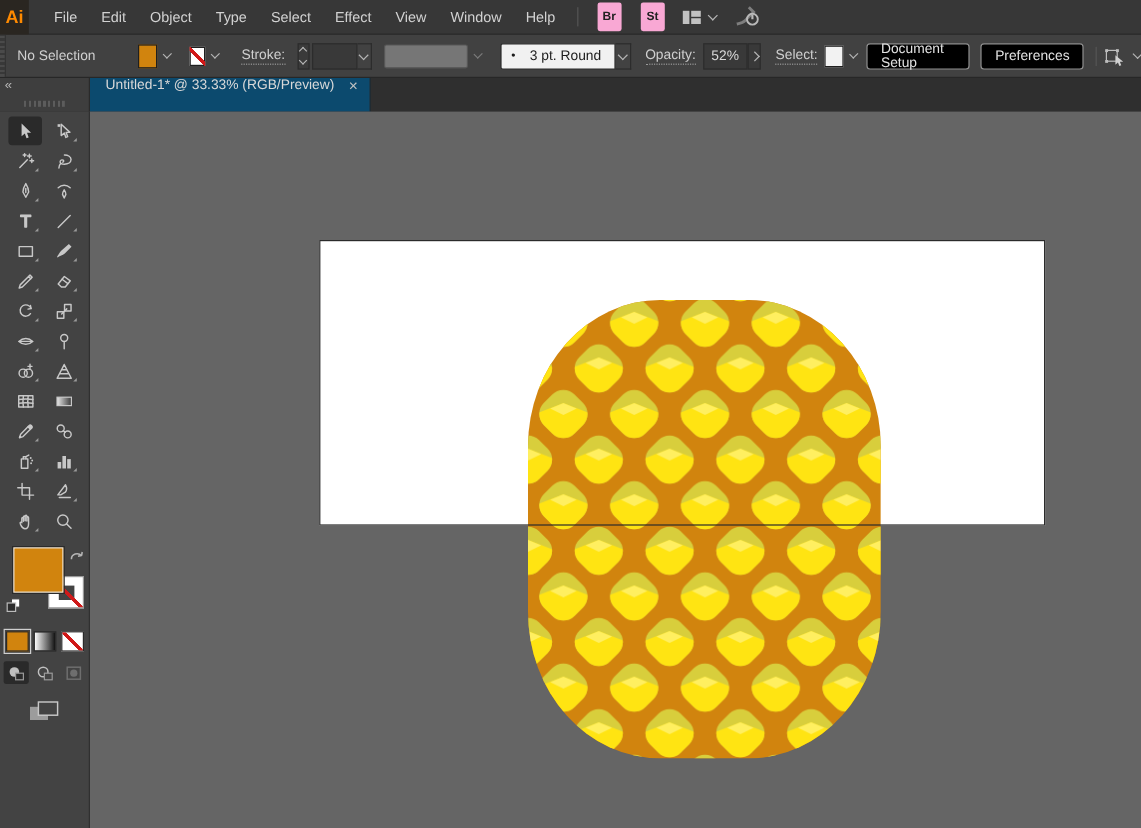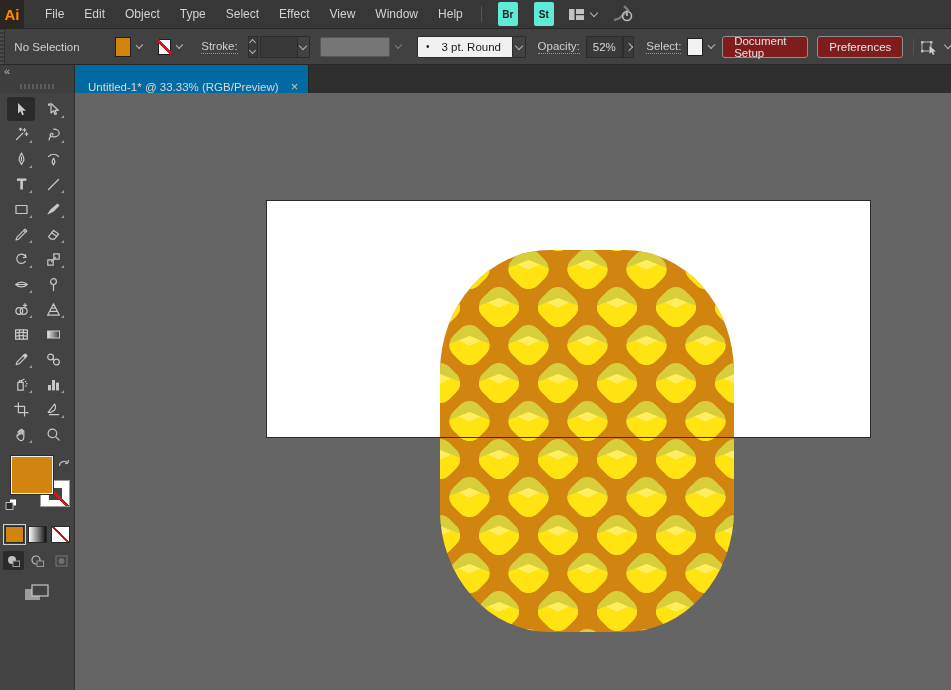--- a/index.html
+++ b/index.html
@@ -11,21 +11,21 @@
   html,body{width:951px;height:690px;overflow:hidden;}
   body{font-family:"Liberation Sans","DejaVu Sans",sans-serif;background:#333;-webkit-font-smoothing:antialiased;}
 
   
   .menubar{height:29px;background:#373737;display:flex;align-items:center;border-bottom:1px solid #262626;}
   .ai-logo{width:24px;height:29px;background:#2a2621;color:#ff8a00;font-weight:bold;font-size:15px;
     display:flex;align-items:center;justify-content:center;}
   .menus{display:flex;align-items:flex-start;margin-left:11px;}
   .menu-item{color:var(--txt);font-size:12px;padding:6px 10px;cursor:default;}
   .mb-div{width:1px;height:16px;background:#555;margin:0 8px;}
-  .sq-btn{width:20px;height:24px;background:#5eead4;border-radius:2px;color:#222;font-size:10px;font-weight:bold;
+  .sq-btn{width:20px;height:24px;background:#f9a8d4;border-radius:2px;color:#222;font-size:10px;font-weight:bold;
     display:flex;align-items:center;justify-content:center;margin-left:8px;}
   .mb-icon{display:flex;align-items:center;margin-left:14px;}
   .chev{width:6px;height:6px;display:inline-block;border-right:1.5px solid #b5b5b5;border-bottom:1.5px solid #b5b5b5;
     transform:rotate(45deg);margin:-3px 0 0 6px;}
   .chev.right{transform:rotate(-45deg);margin:0;}
   .chev.dim{border-color:#7b7b7b;}
 
   
   .controlbar{height:36px;background:#414141;border-bottom:1px solid #272727;display:flex;align-items:center;position:relative;}
   .cb-grip{width:7px;height:100%;background:repeating-linear-gradient(0deg,#4a4a4a 0 2px,#383838 2px 4px);border-right:1px solid #333;}
@@ -41,31 +41,31 @@
   .field{background:#393939;border:1px solid #2c2c2c;height:22px;color:#d8d8d8;font-size:11.5px;
     display:flex;align-items:center;padding:0 6px;}
   .dd-box{width:17px;height:22px;background:#424242;border:1px solid #2c2c2c;border-left:none;
     display:flex;align-items:center;justify-content:center;}
   .dd-box .chev{margin:-2px 0 0 0;}
   .disabled-dd{width:96px;height:20px;background:#767676;border:1px solid #565656;border-radius:2px;}
   .brush-field{background:#f1f1f1;border:1px solid #2c2c2c;height:22px;color:#1c1c1c;font-size:11.5px;
     display:flex;align-items:center;padding:0 8px;border-radius:2px 0 0 2px;min-width:96px;}
   .brush-field .dot{margin-right:12px;font-size:10px;}
   .cb-btn{height:22px;border:1px solid #8f8f8f;border-radius:3px;color:#e2e2e2;font-size:11.5px;
-    display:flex;align-items:center;padding:0 11px;margin-left:9px;background:#7f1d1d;}
+    display:flex;align-items:center;padding:0 11px;margin-left:9px;background:#000000;}
   .arrow-btn{width:15px;height:22px;background:#393939;border:1px solid #2c2c2c;border-left:1px solid #2c2c2c;
     display:flex;align-items:center;justify-content:center;}
 
   
   .tabbar{height:28px;background:#2f2f2f;display:flex;align-items:stretch;}
   .tab-left{width:75px;background:#3e3e3e;position:relative;border-right:1px solid #2a2a2a;}
   .collapse{position:absolute;left:4px;top:0px;color:#b9b9b9;font-size:11px;}
   .grip-dots{position:absolute;left:50%;transform:translateX(-50%);bottom:4px;width:34px;height:5px;
     background:repeating-linear-gradient(90deg,#5c5c5c 0 2px,transparent 2px 4px);}
-  .tab{background:#0369a1;display:flex;align-items:flex-end;padding:0 10px 0 13px;border-right:1px solid #262626;}
+  .tab{background:#0c4a6e;display:flex;align-items:flex-start;padding:0 10px 0 13px;border-right:1px solid #262626;}
   .tab-title{color:#d9d9d9;font-size:11.5px;white-space:nowrap;}
   .tab-close{color:#c3c3c3;font-size:13px;margin-left:12px;line-height:1;}
 
   
   .main{display:flex;height:597px;}
   .toolpanel{width:75px;background:var(--panel);border-right:1px solid #303030;padding-top:4px;position:relative;}
   .tools{display:grid;grid-template-columns:28px 28px;justify-content:center;column-gap:4px;row-gap:1px;}
   .tool{width:28px;height:24px;display:flex;align-items:center;justify-content:center;position:relative;border-radius:3px;}
   .tool.active{background:#2a2a2a;}
   .tool.fly::after{content:'';position:absolute;right:3px;bottom:3px;

